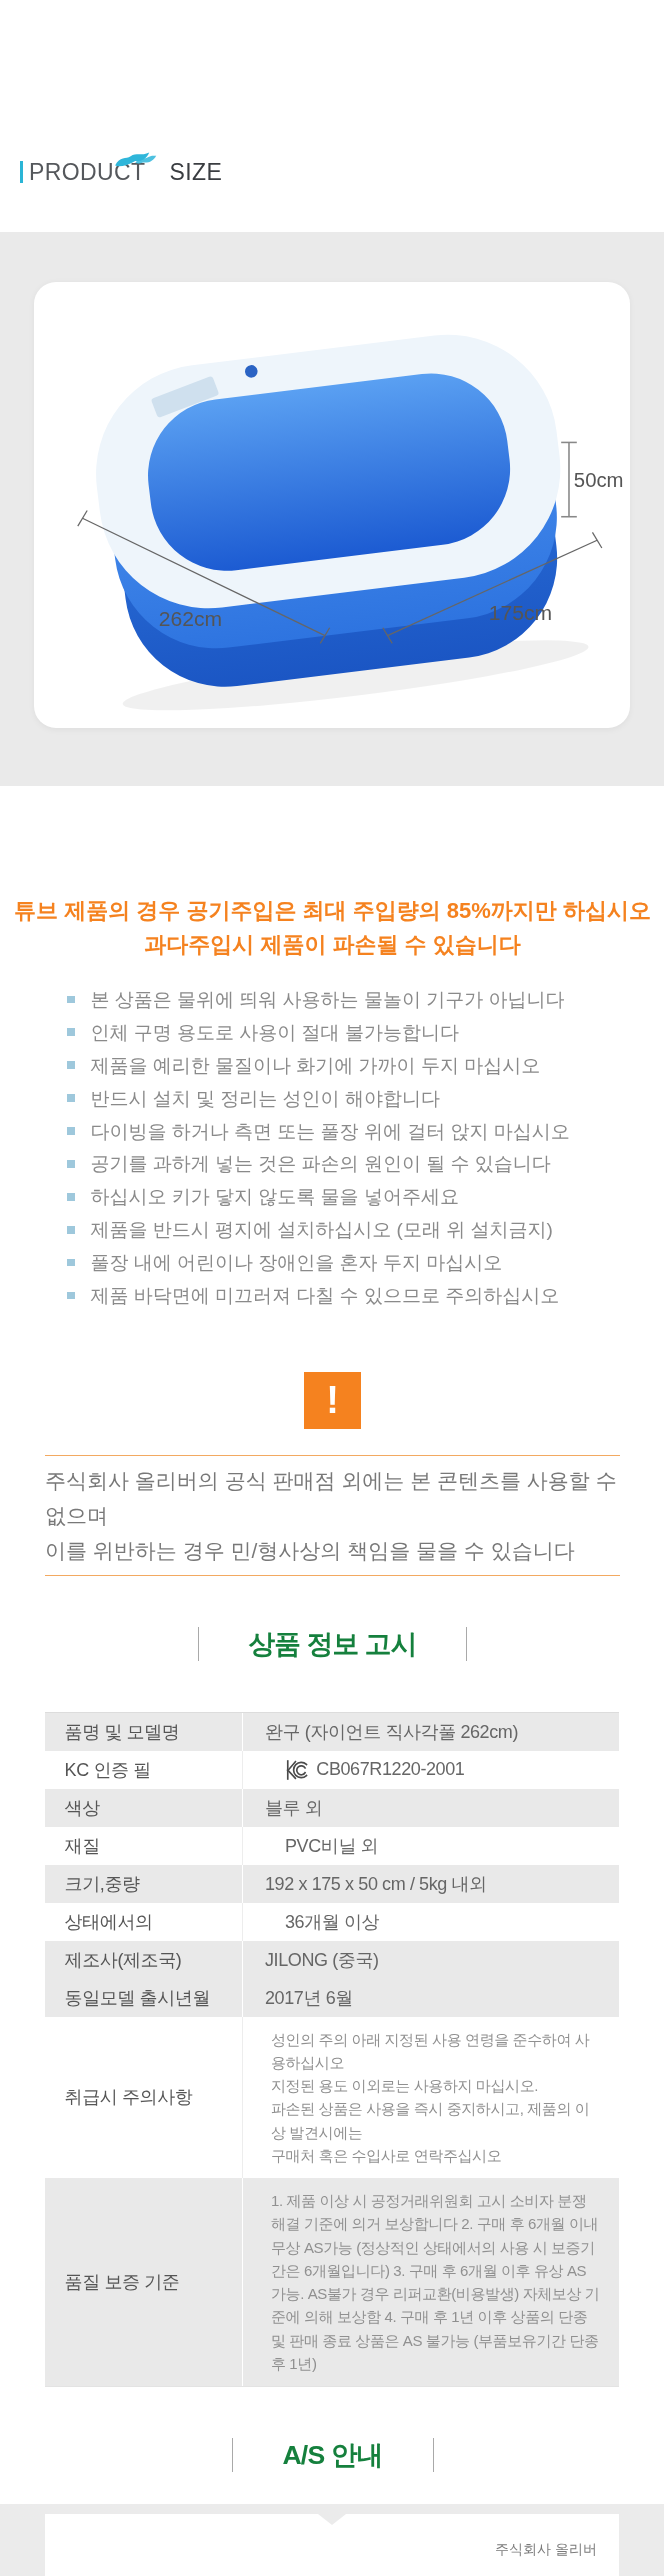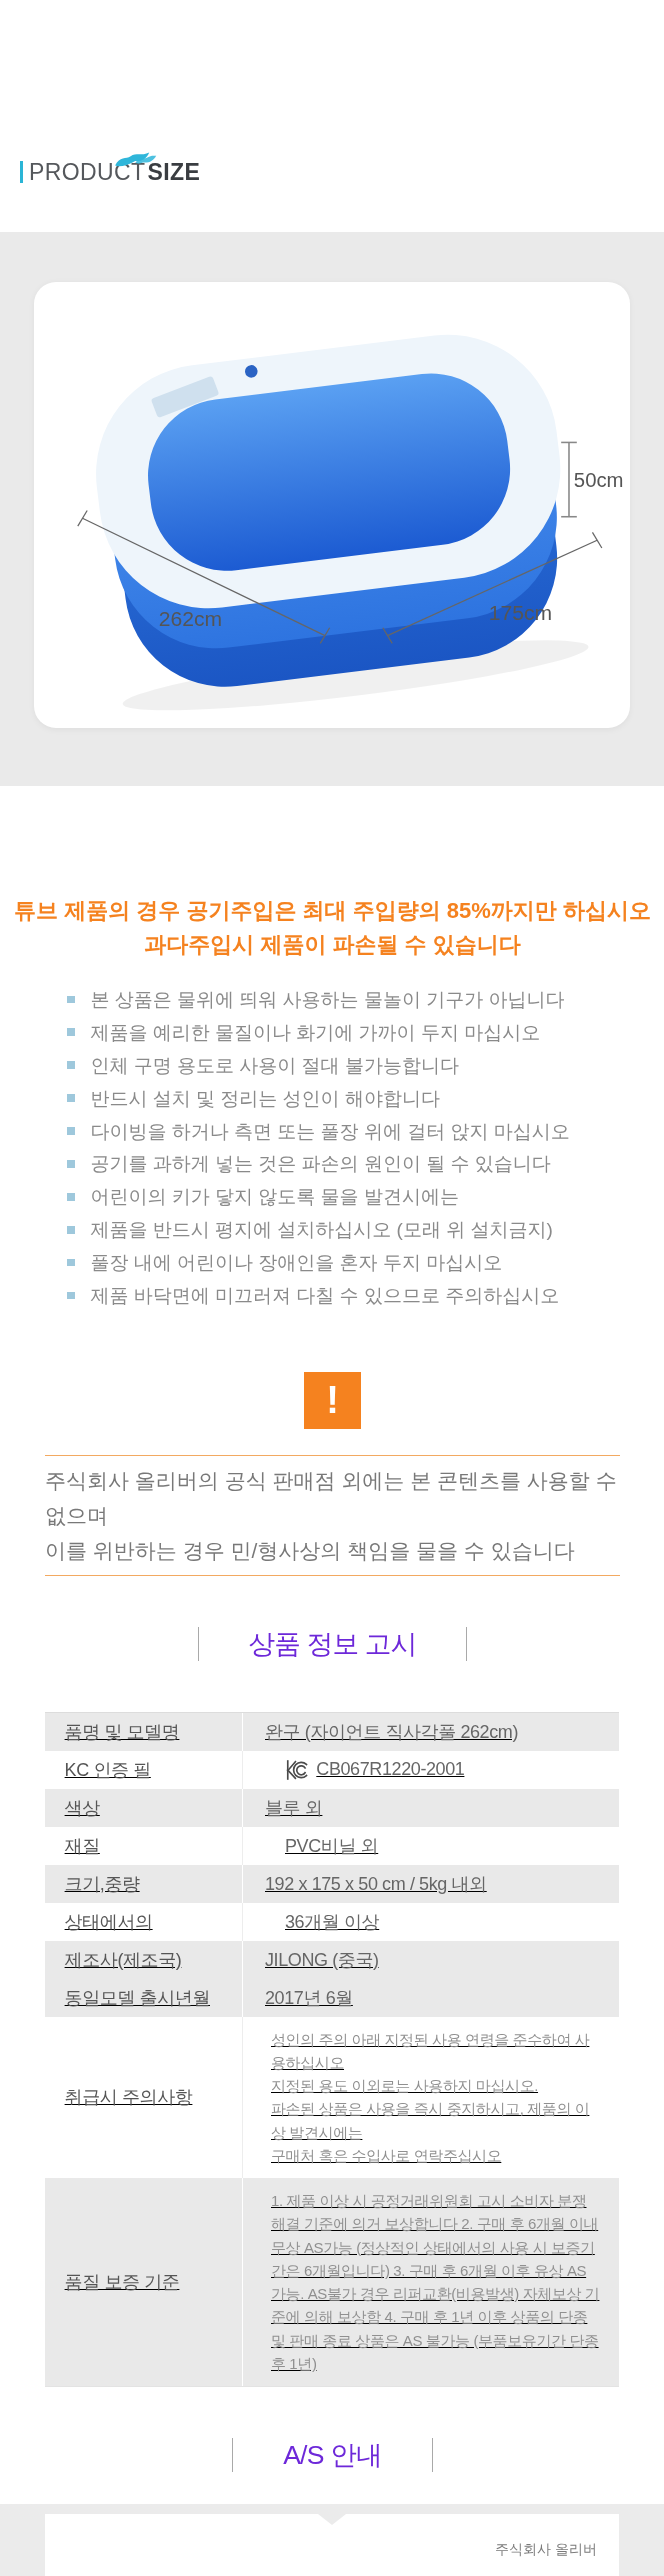--- a/index.html
+++ b/index.html
@@ -3,21 +3,21 @@
 <meta charset="utf-8">
 <style>
   html,body{margin:0;padding:0;background:#fff;}
   body{width:665px;height:2576px;overflow:hidden;position:relative;
        font-family:"Liberation Sans","DejaVu Sans",sans-serif;-webkit-font-smoothing:antialiased;}
 
   
   .ps-header{margin:153px 0 0 20.3px;height:39px;position:relative;display:flex;align-items:center;}
   .ps-bar{width:3.1px;height:22px;background:#2ab5d6;margin-right:5.5px;margin-bottom:1.6px;}
   .ps-product{font-size:23px;color:#55585c;letter-spacing:0.4px;line-height:23.5px;}
-  .ps-size{font-size:23px;font-weight:bold;color:#3a3d41;letter-spacing:0.4px;line-height:23.5px;margin-left:2px;}
+  .ps-size{font-size:23px;font-weight:normal;color:#3a3d41;letter-spacing:0.4px;line-height:23.5px;margin-left:24px;}
   .ps-wave{position:absolute;left:92px;top:-3.1px;width:45px;height:20.3px;}
 
   
   .photo-block{margin-top:40px;width:665px;height:554px;background:#eaeaea;}
   .photo-card{position:relative;margin:0 34px;top:50px;width:596px;height:446px;background:#fff;
               border-radius:22px;box-shadow:0 1.6px 6.3px rgba(0,0,0,.05);}
   .photo-card svg{display:block;}
 
   
   .warn-heading{margin-top:108px;text-align:center;color:#f5821f;font-size:22px;font-weight:bold;line-height:34px;}
@@ -32,24 +32,24 @@
   .alert-box{width:57px;height:57px;background:#f5821f;display:flex;align-items:center;justify-content:center;}
   .alert-box span{color:#fff;font-size:38px;font-weight:bold;line-height:57px;}
 
   
   .notice{margin:26px 45px 0;border-top:1.6px solid #f3a961;border-bottom:1.6px solid #f3a961;
           padding:7.8px 0 6.3px;text-align:left;color:#787878;font-size:21px;line-height:35px;}
 
   
   .section-title{margin-top:49px;display:flex;align-items:center;justify-content:center;height:38px;}
   .section-title .vbar{width:0.8px;height:34px;background:#a9a9a9;}
-  .section-title h2{margin:0 50px;font-size:26.6px;font-weight:normal;color:#6d28d9;letter-spacing:-0.8px;}
-
-  
-  .info-table{margin:49px 45px 0;width:574px;border-top:0.8px solid #dcdcdc;border-bottom:0.8px solid #e3e3e3;text-decoration:underline;}
+  .section-title h2{margin:0 50px;font-size:26.6px;font-weight:bold;color:#15803d;letter-spacing:-0.8px;}
+
+  
+  .info-table{margin:49px 45px 0;width:574px;border-top:0.8px solid #dcdcdc;border-bottom:0.8px solid #e3e3e3;}
   .irow{display:flex;min-height:38px;}
   .irow .lab{width:197px;flex:0 0 197px;display:flex;align-items:center;padding-left:19.6px;box-sizing:border-box;
              font-size:18px;color:#555;letter-spacing:-0.4px;}
   .irow .val{flex:1;display:flex;align-items:center;padding-left:22px;box-sizing:border-box;
              font-size:18px;color:#666;letter-spacing:-0.4px;}
   .irow.gray{background:#e9e9e9;}
   .irow.gray .val{border-left:1.6px solid #fff;}
   .irow.white{background:#fff;}
   .irow.white .val{border-left:1.6px solid #ededed;padding-left:42px;}
   .irow .val.small{font-size:15px;color:#909090;line-height:1.55;padding:11px 19px 11px 28px;white-space:pre-line;display:block;}
@@ -127,26 +127,26 @@
   </div>
 </div>
 
 <div class="warn-heading">
   <div>튜브 제품의 경우 공기주입은 최대 주입량의 85%까지만 하십시오</div>
   <div>과다주입시 제품이 파손될 수 있습니다</div>
 </div>
 
 <ul class="cautions">
   <li><span class="sq"></span><span>본 상품은 물위에 띄워 사용하는 물놀이 기구가 아닙니다</span></li>
+  <li><span class="sq"></span><span>인체 구명 용도로 사용이 절대 불가능합니다</span></li>
   <li><span class="sq"></span><span>제품을 예리한 물질이나 화기에 가까이 두지 마십시오</span></li>
-  <li><span class="sq"></span><span>인체 구명 용도로 사용이 절대 불가능합니다</span></li>
   <li><span class="sq"></span><span>반드시 설치 및 정리는 성인이 해야합니다</span></li>
   <li><span class="sq"></span><span>다이빙을 하거나 측면 또는 풀장 위에 걸터 앉지 마십시오</span></li>
   <li><span class="sq"></span><span>공기를 과하게 넣는 것은 파손의 원인이 될 수 있습니다</span></li>
-  <li><span class="sq"></span><span>어린이의 키가 닿지 않도록 물을 발견시에는</span></li>
+  <li><span class="sq"></span><span>하십시오 키가 닿지 않도록 물을 넣어주세요</span></li>
   <li><span class="sq"></span><span>제품을 반드시 평지에 설치하십시오 (모래 위 설치금지)</span></li>
   <li><span class="sq"></span><span>풀장 내에 어린이나 장애인을 혼자 두지 마십시오</span></li>
   <li><span class="sq"></span></li>
   <li><span class="sq"></span><span>제품 바닥면에 미끄러져 다칠 수 있으므로 주의하십시오</span></li>
 </ul>
 
 <div class="alert-wrap">
   <div class="alert-box">
     <span>!</span>
   </div>

